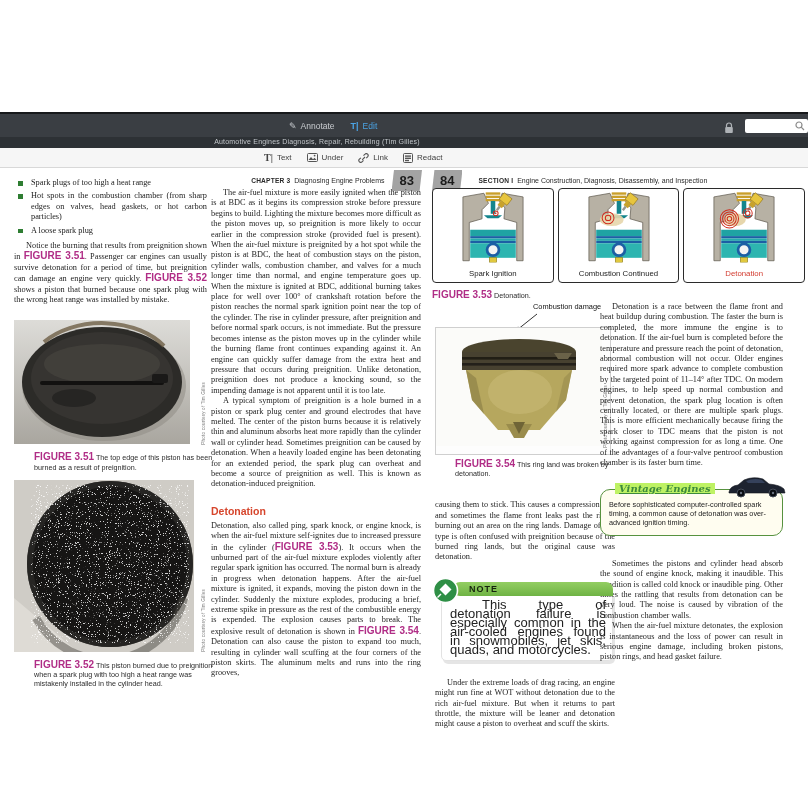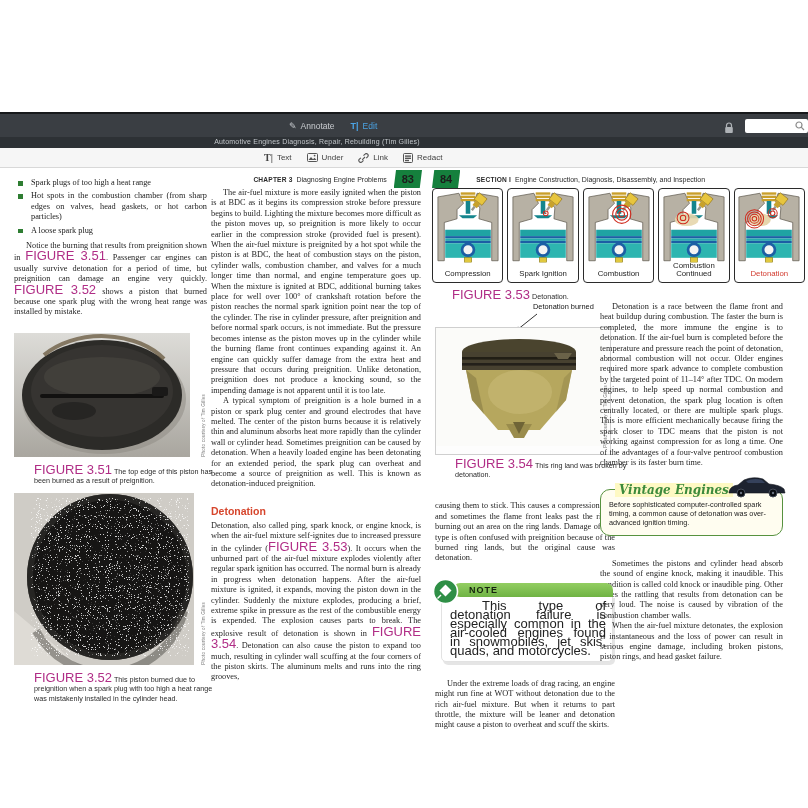--- a/index.html
+++ b/index.html
@@ -30,23 +30,23 @@
   .tools-row { position:absolute; left:264px; top:0; height:100%; display:flex; gap:15px; align-items:center; }
   .tool { display:flex; gap:4px; align-items:center; font-size:8px; color:#3d3d3d; }
   .tool svg { display:block; }
   .tool .tchar { font-family:"Liberation Serif",serif; font-weight:bold; font-size:10px; color:#444; }
 
   
   .doc { position:absolute; top:168px; left:0; width:808px; height:640px; background:#fff; color:#1c1c1c; }
   .serif { font-family:"Liberation Serif", serif; font-size:8.3px; line-height:10.4px;
            text-align:justify; color:#1e1e1e; }
   .indent { text-indent:12px; }
-  .figref { color:#b02d86; font-weight:normal; font-family:"Liberation Sans",sans-serif; font-size:13px; }
+  .figref { color:#b02d86; font-weight:bold; font-family:"Liberation Sans",sans-serif; font-size:10px; }
   .cap { font-size:7.2px; line-height:9.2px; color:#2b2b2b; text-align:left; font-family:"Liberation Sans",sans-serif; }
-  .pagehl { display:inline-block; background:#15803d; font-weight:bold; font-size:11px; color:#1c1c1c;
+  .pagehl { display:inline-block; background:#a3a3a3; font-weight:bold; font-size:13px; color:#1c1c1c;
             padding:3px 8px; clip-path:polygon(8% 0,100% 0,92% 100%,0 100%); }
   .phead { font-size:7px; color:#2a2a2a; }
   .phead b { font-size:6.6px; letter-spacing:.2px; }
   .vcredit { writing-mode:vertical-rl; transform:rotate(180deg); font-size:4.6px; color:#777;
              letter-spacing:.2px; font-family:"Liberation Sans",sans-serif; }
 
   
   .hdr83 { position:absolute; top:2px; left:211px; width:211px; display:flex; justify-content:flex-end;
            align-items:center; gap:7px; }
   .col1 { position:absolute; left:14px; top:10px; width:193px; }
@@ -66,21 +66,21 @@
 
   
   .hdr84 { position:absolute; top:2px; left:432px; display:flex; align-items:center; gap:16px; }
   .panels { position:absolute; left:432px; top:20px; width:373px; display:flex; gap:4px; }
   .panel { flex:1 1 0; height:95px; background:#fff; border:1.5px solid #2b2b2b; border-radius:4px;
            position:relative; overflow:hidden; }
   .panel svg.cyl { position:absolute; left:50%; transform:translateX(-50%); top:2px; width:62px; height:72px; }
   .plabel { position:absolute; bottom:3px; left:2px; right:2px; text-align:center; font-size:7.8px;
             line-height:8.6px; color:#1c1c1c; }
   .plabel.red { color:#d23b2f; }
-  .cap353 { position:absolute; left:452px; top:122px; }
+  .cap353 { position:absolute; left:432px; top:122px; }
 
   .subleft { position:absolute; left:435px; top:134px; width:180px; }
   .detlabel { position:absolute; top:0; left:98px; width:70px; font-size:7.4px; line-height:9px; color:#111; }
   .detarrow { position:absolute; top:10px; left:72px; }
   .figbox354 { margin-top:25px; width:176px; height:128px; border:1px solid #cfcfcf; position:relative; background:#fdfdfd; }
   .figbox354 .vcredit { position:absolute; right:2px; bottom:6px; }
   .causing { margin-top:22px; }
   .drag { margin-top:17px; }
 
   .note { position:relative; margin-top:19px; width:178px; }
@@ -89,23 +89,23 @@
                border-radius:7px 7px 0 7px; position:relative; z-index:2; }
   .note-band span { position:absolute; left:16px; top:2px; font-weight:bold; font-size:9px; letter-spacing:1px; color:#15230d; }
   .note-body { margin-left:6px; margin-top:-2px; background:#fff; border:1px solid #e2e2e2;
                border-radius:0 0 5px 5px; box-shadow:2px 3px 0 rgba(0,0,0,.10);
                padding:5px 6px 6px 8px; font-size:13px; line-height:9px; color:#222; text-align:justify; }
   .note-body .ind { display:inline-block; width:32px; }
 
   .subright { position:absolute; left:600px; top:134px; width:183px; }
   .vintage { position:relative; margin-top:20px; border:1.6px solid #57923f; border-radius:10px;
              background:#fffdf0; padding:10px 8px 7px; }
-  .vintage-title { position:absolute; top:-7px; left:14px; background:#fef9c3; padding:0 4px;
+  .vintage-title { position:absolute; top:-7px; left:14px; background:#bef264; padding:0 4px;
                    font-family:"DejaVu Serif", serif; font-style:italic; font-weight:bold;
-                   font-size:12px; color:#3c8a3c; }
+                   font-size:10px; color:#3c8a3c; text-decoration:underline; }
   .vintage-car { position:absolute; right:-6px; top:-15px; }
   .vintage-text { font-size:7.3px; line-height:9.4px; color:#222; text-align:left; font-family:"Liberation Sans",sans-serif; }
   .sometimes { margin-top:23px; }
 </style>
 </head>
 <body>
 
 <div class="screen">
 
   <svg width="0" height="0" style="position:absolute" aria-hidden="true">
@@ -260,39 +260,24 @@
 
     <div class="hdr84">
       <span class="pagehl">84</span>
       <span class="phead"><b>SECTION I</b>&nbsp;&nbsp;<span>Engine Construction, Diagnosis, Disassembly, and Inspection</span></span>
     </div>
 
     <div class="panels">
       <div class="panel">
         <svg class="cyl" viewBox="0 0 68 78">
             <use href="#cylsym"></use>
-          </svg>
-        <div class="plabel">Compression</div>
-      </div>
-      <div class="panel">
-        <svg class="cyl" viewBox="0 0 68 78">
-            <use href="#cylsym"></use>
             <circle cx="37" cy="24" r="2.6" fill="none" stroke="#cf2b1e" stroke-width="1.1"></circle>
             <circle cx="37" cy="24" r="0.9" fill="#cf2b1e"></circle>
           </svg>
         <div class="plabel">Spark Ignition</div>
-      </div>
-      <div class="panel">
-        <svg class="cyl" viewBox="0 0 68 78">
-            <use href="#cylsym"></use>
-            <circle cx="37" cy="25" r="3" fill="none" stroke="#cf2b1e" stroke-width="1.2"></circle>
-            <circle cx="37" cy="25" r="6.5" fill="none" stroke="#cf2b1e" stroke-width="1.2"></circle>
-            <circle cx="37" cy="25" r="10" fill="none" stroke="#cf2b1e" stroke-width="1.2"></circle>
-          </svg>
-        <div class="plabel">Combustion</div>
       </div>
       <div class="panel">
         <svg class="cyl" viewBox="0 0 68 78">
             <use href="#cylsym"></use>
             <ellipse cx="26" cy="31" rx="13" ry="7" fill="#e6d6ac" opacity="0.9"></ellipse>
             <circle cx="22" cy="29" r="3" fill="none" stroke="#cf2b1e" stroke-width="1.1"></circle>
             <circle cx="22" cy="29" r="6.5" fill="none" stroke="#cf2b1e" stroke-width="1.1"></circle>
           </svg>
         <div class="plabel">Combustion Continued</div>
       </div>
@@ -306,21 +291,21 @@
             <circle cx="18" cy="30" r="10" fill="none" stroke="#cf2b1e" stroke-width="1.1"></circle>
             <circle cx="38" cy="24" r="2.5" fill="none" stroke="#cf2b1e" stroke-width="1.1"></circle>
             <circle cx="38" cy="24" r="5" fill="none" stroke="#cf2b1e" stroke-width="1.1"></circle>
           </svg>
         <div class="plabel red">Detonation</div>
       </div>
     </div>
     <div class="cap cap353"><span class="figref">FIGURE 3.53</span> <span>Detonation.</span></div>
 
     <div class="subleft">
-      <div class="detlabel">Detonation burned</div>
+      <div class="detlabel">Combustion damage</div>
       <svg class="detarrow" width="34" height="22" viewBox="0 0 34 22">
         <line x1="30" y1="2" x2="10" y2="18" stroke="#333" stroke-width="1"></line>
         <polygon points="10,18 16,15.5 13,12.5" fill="#333" transform="translate(-2,2)"></polygon>
       </svg>
       <div class="figbox354">
         <svg width="166" height="118" viewBox="0 0 166 118">
           <rect width="166" height="118" fill="#fbfbf9"></rect>
           <ellipse cx="83" cy="24" rx="57" ry="13" fill="#4a442e"></ellipse>
           <rect x="26" y="24" width="114" height="18" fill="#474130"></rect>
           <rect x="26" y="29" width="114" height="2.6" fill="#211e15"></rect>

